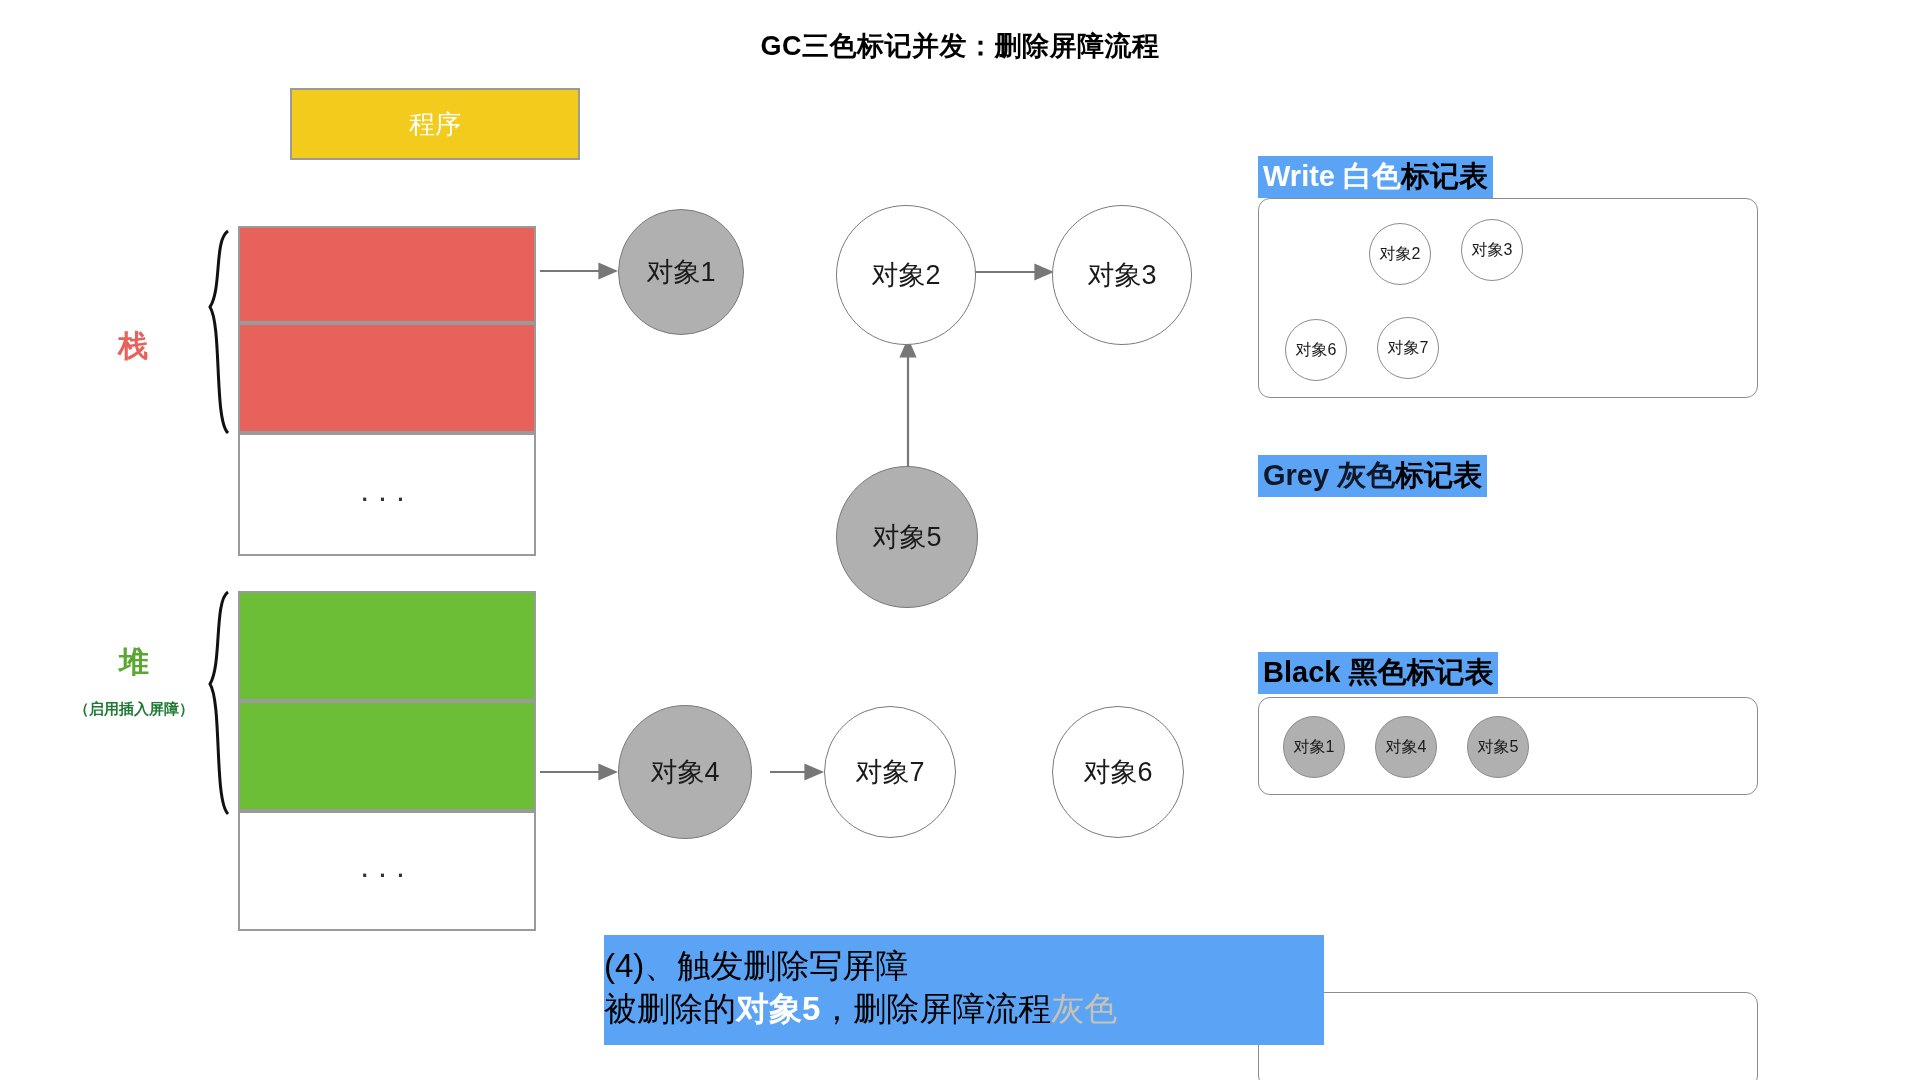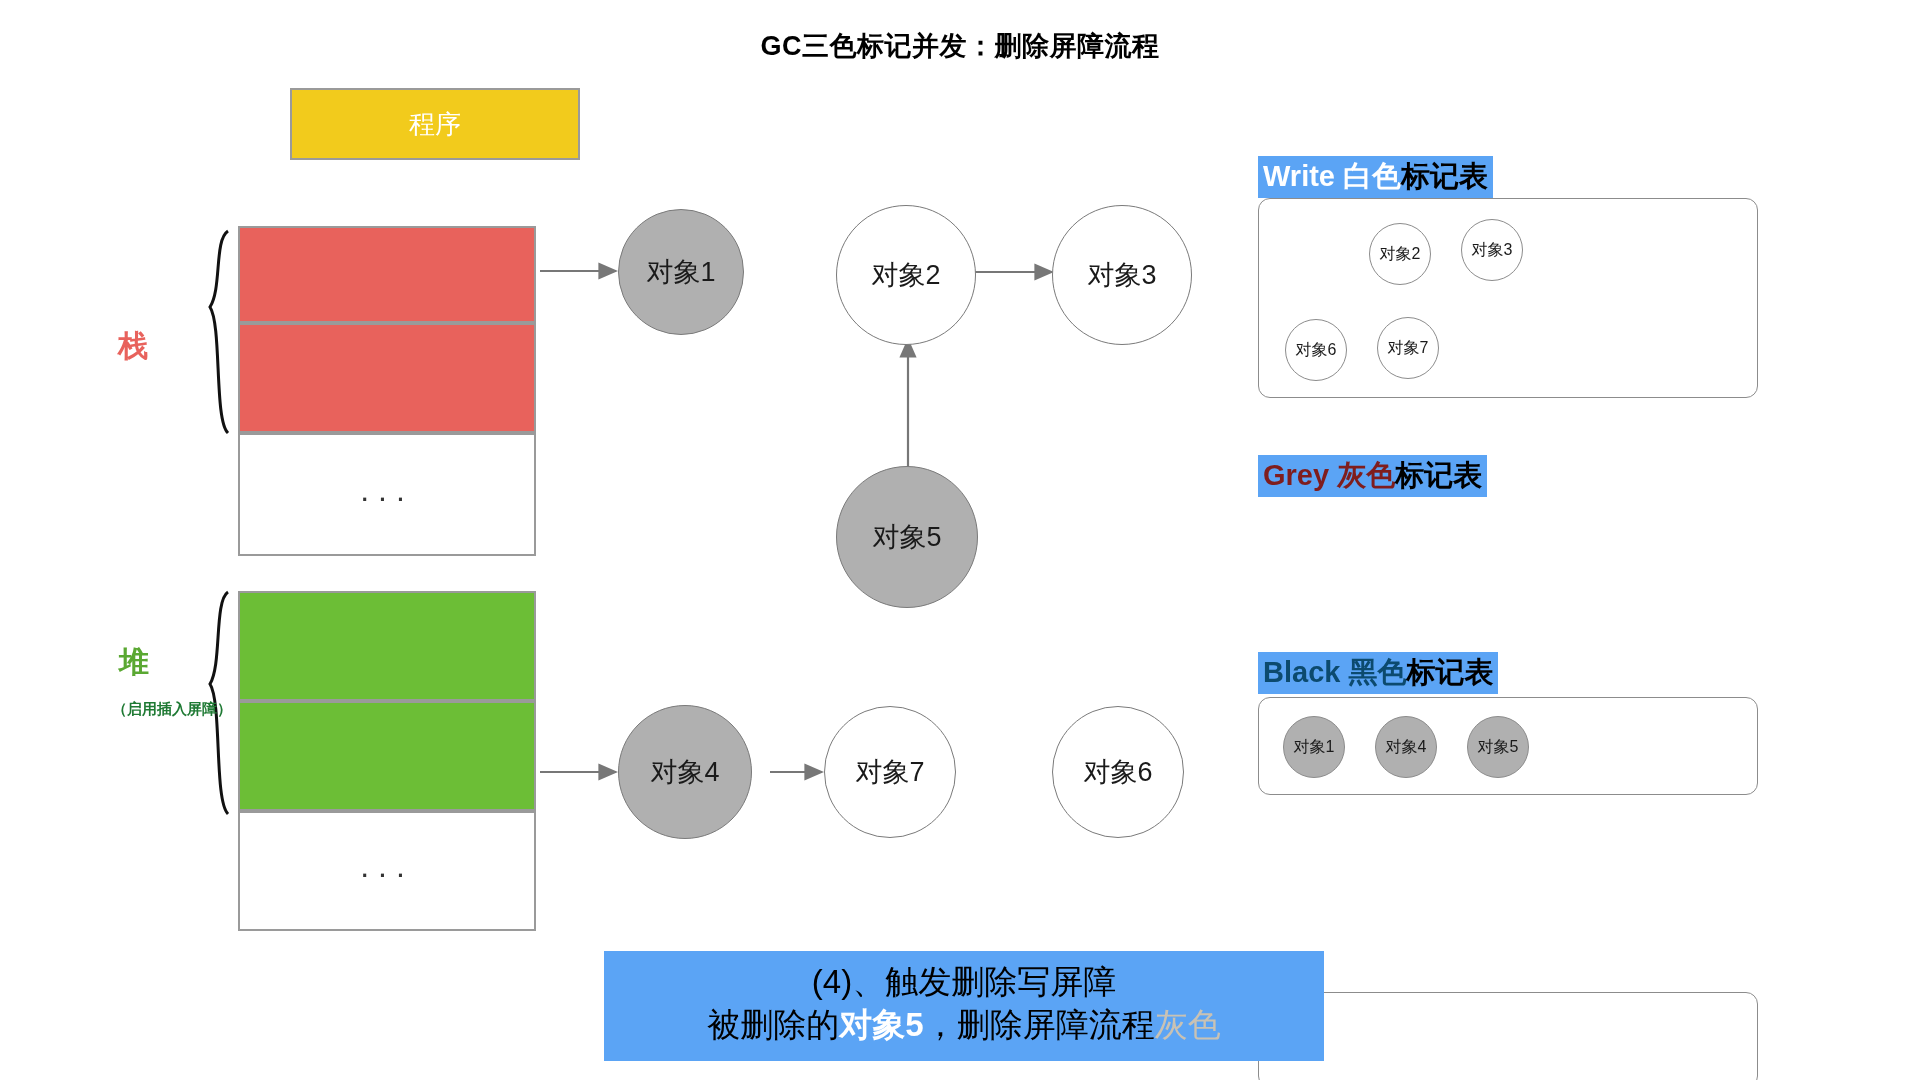--- a/index.html
+++ b/index.html
@@ -90,21 +90,21 @@
   }
   #heap-label {
     left: 66px; top: 642px;
     width: 136px; text-align: center;
     color: #5aa832;
     font-size: 30px;
     font-weight: bold;
   }
   #heap-sub {
     left: 36px; top: 700px;
-    width: 196px; text-align: right;
+    width: 196px; text-align: center;
     color: #1f7a34;
     font-size: 15px;
     font-weight: bold;
   }
 
   
   .node {
     box-sizing: border-box;
     border-radius: 50%;
     border: 1.6px solid #7a7a7a;
@@ -123,22 +123,22 @@
     background: #5ba4f5;
     height: 42px;
     display: inline-flex;
     align-items: center;
     padding: 0 5px;
     font-size: 29px;
     font-weight: bold;
     white-space: nowrap;
   }
   .tbl-header .hl-white { color: #ffffff; }
-  .tbl-header .hl-grey  { color: #7f1d1d; }
-  .tbl-header .hl-black { color: #0c4a6e; }
+  .tbl-header .hl-grey  { color: #0f172a; }
+  .tbl-header .hl-black { color: #000000; }
   .tbl-header .tail     { color: #000000; font-weight: bold; }
   .tbl-body {
     box-sizing: border-box;
     border: 1.6px solid #8c8c8c;
     border-radius: 12px;
     background: #ffffff;
     position: relative;
   }
   .chip {
     position: absolute;
@@ -154,25 +154,24 @@
   }
   .chip.white { background: #ffffff; }
   .chip.grey  { background: #b0b0b0; }
 
   
   #caption {
     left: 604px; top: 935px;
     width: 720px;
     background: #5ba4f5;
     padding: 10px 0 14px 0;
-    text-align: center;
+    text-align: left;
     font-size: 33px;
     line-height: 1.30;
     color: #000000;
-    margin-top: 16px;
   }
   #caption .b-white { color: #ffffff; font-weight: bold; }
   #caption .b-grey  { color: #c9c2b4; }
   #caption .cap-l1 { display:block; }
   #caption .cap-l2 { display:block; }
 </style>
 </head>
 <body>
 
 <div id="stage">

